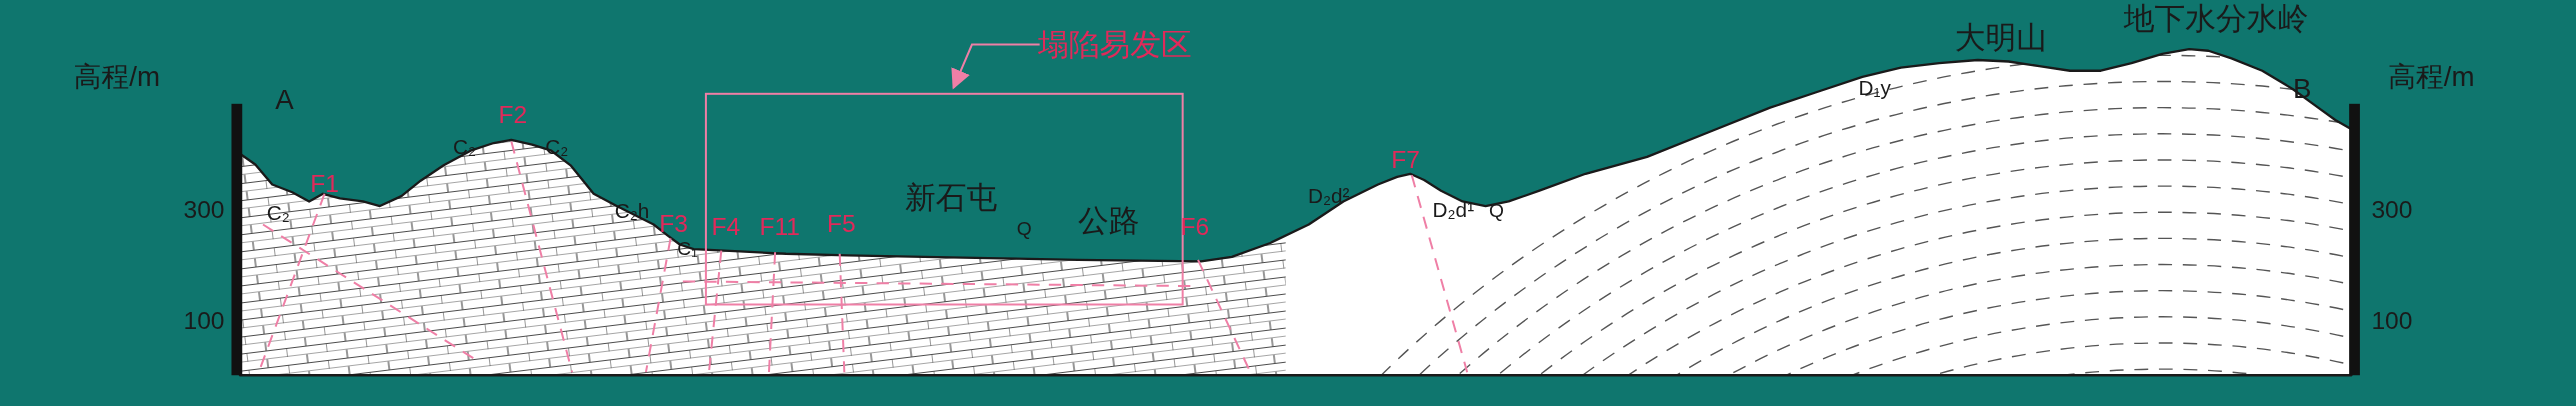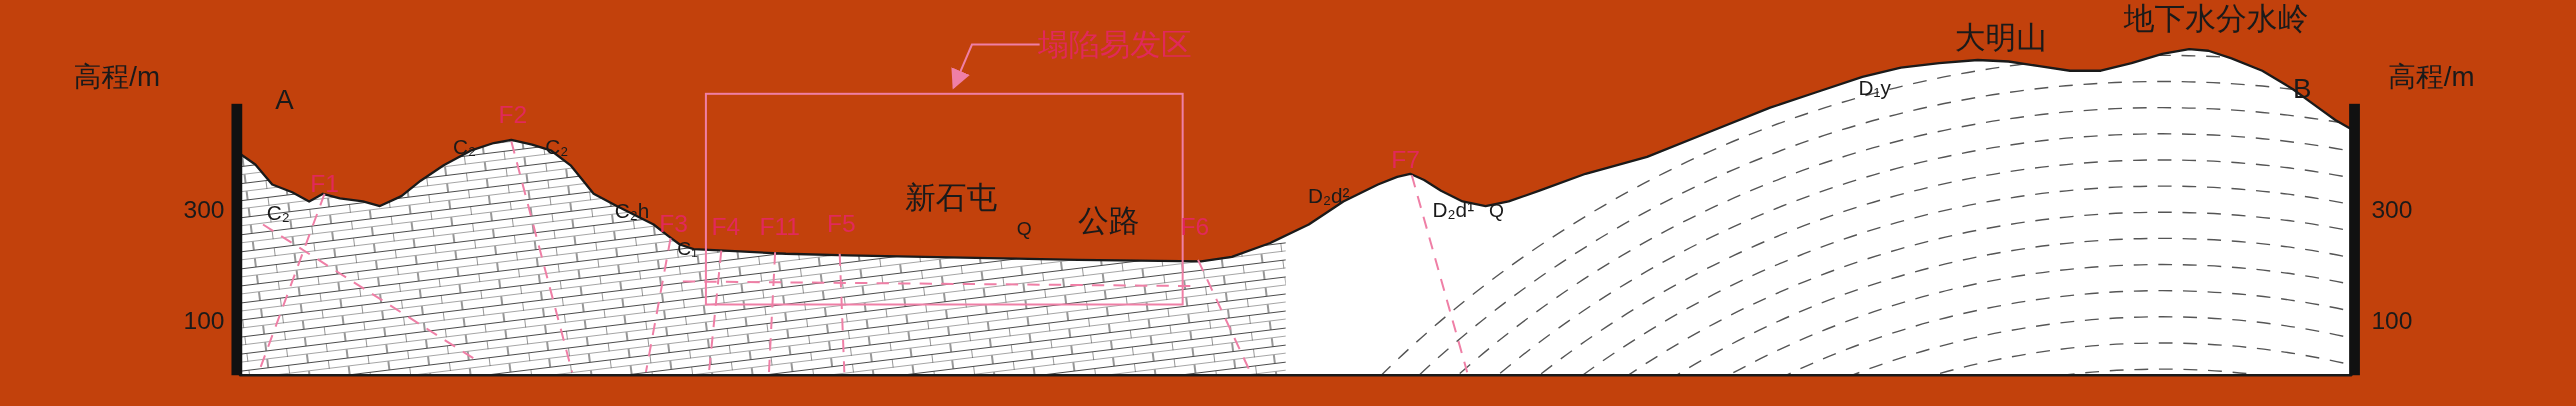--- a/index.html
+++ b/index.html
@@ -1,20 +1,20 @@
 <!DOCTYPE html>
 <html style="--pink: #ef7fa6; --red: #e1295a;font-size:12.3px"><head>
 <meta charset="utf-8">
 <style>
   html, body { margin: 0; padding: 0; background: #ffffff; }
   .stage {
     position: relative;
     width: 2576px;
     height: 406px;
-    background: #c2410c;
+    background: #0f766e;
     font-family: "Liberation Sans", "DejaVu Sans", sans-serif;
     overflow: hidden;
   }
   svg { position: absolute; left: 0; top: 0; }
 
   .terrain-outline { fill: none; stroke: #1a1a1a; stroke-width: 3; stroke-linejoin: round; }
   .terrain-fill    { fill: #ffffff; stroke: none; }
   .brick-fill      { stroke: none; }
   .fold-lines circle { fill: none; stroke: #555555; stroke-width: 1.8; stroke-dasharray: 18 14; }
 

